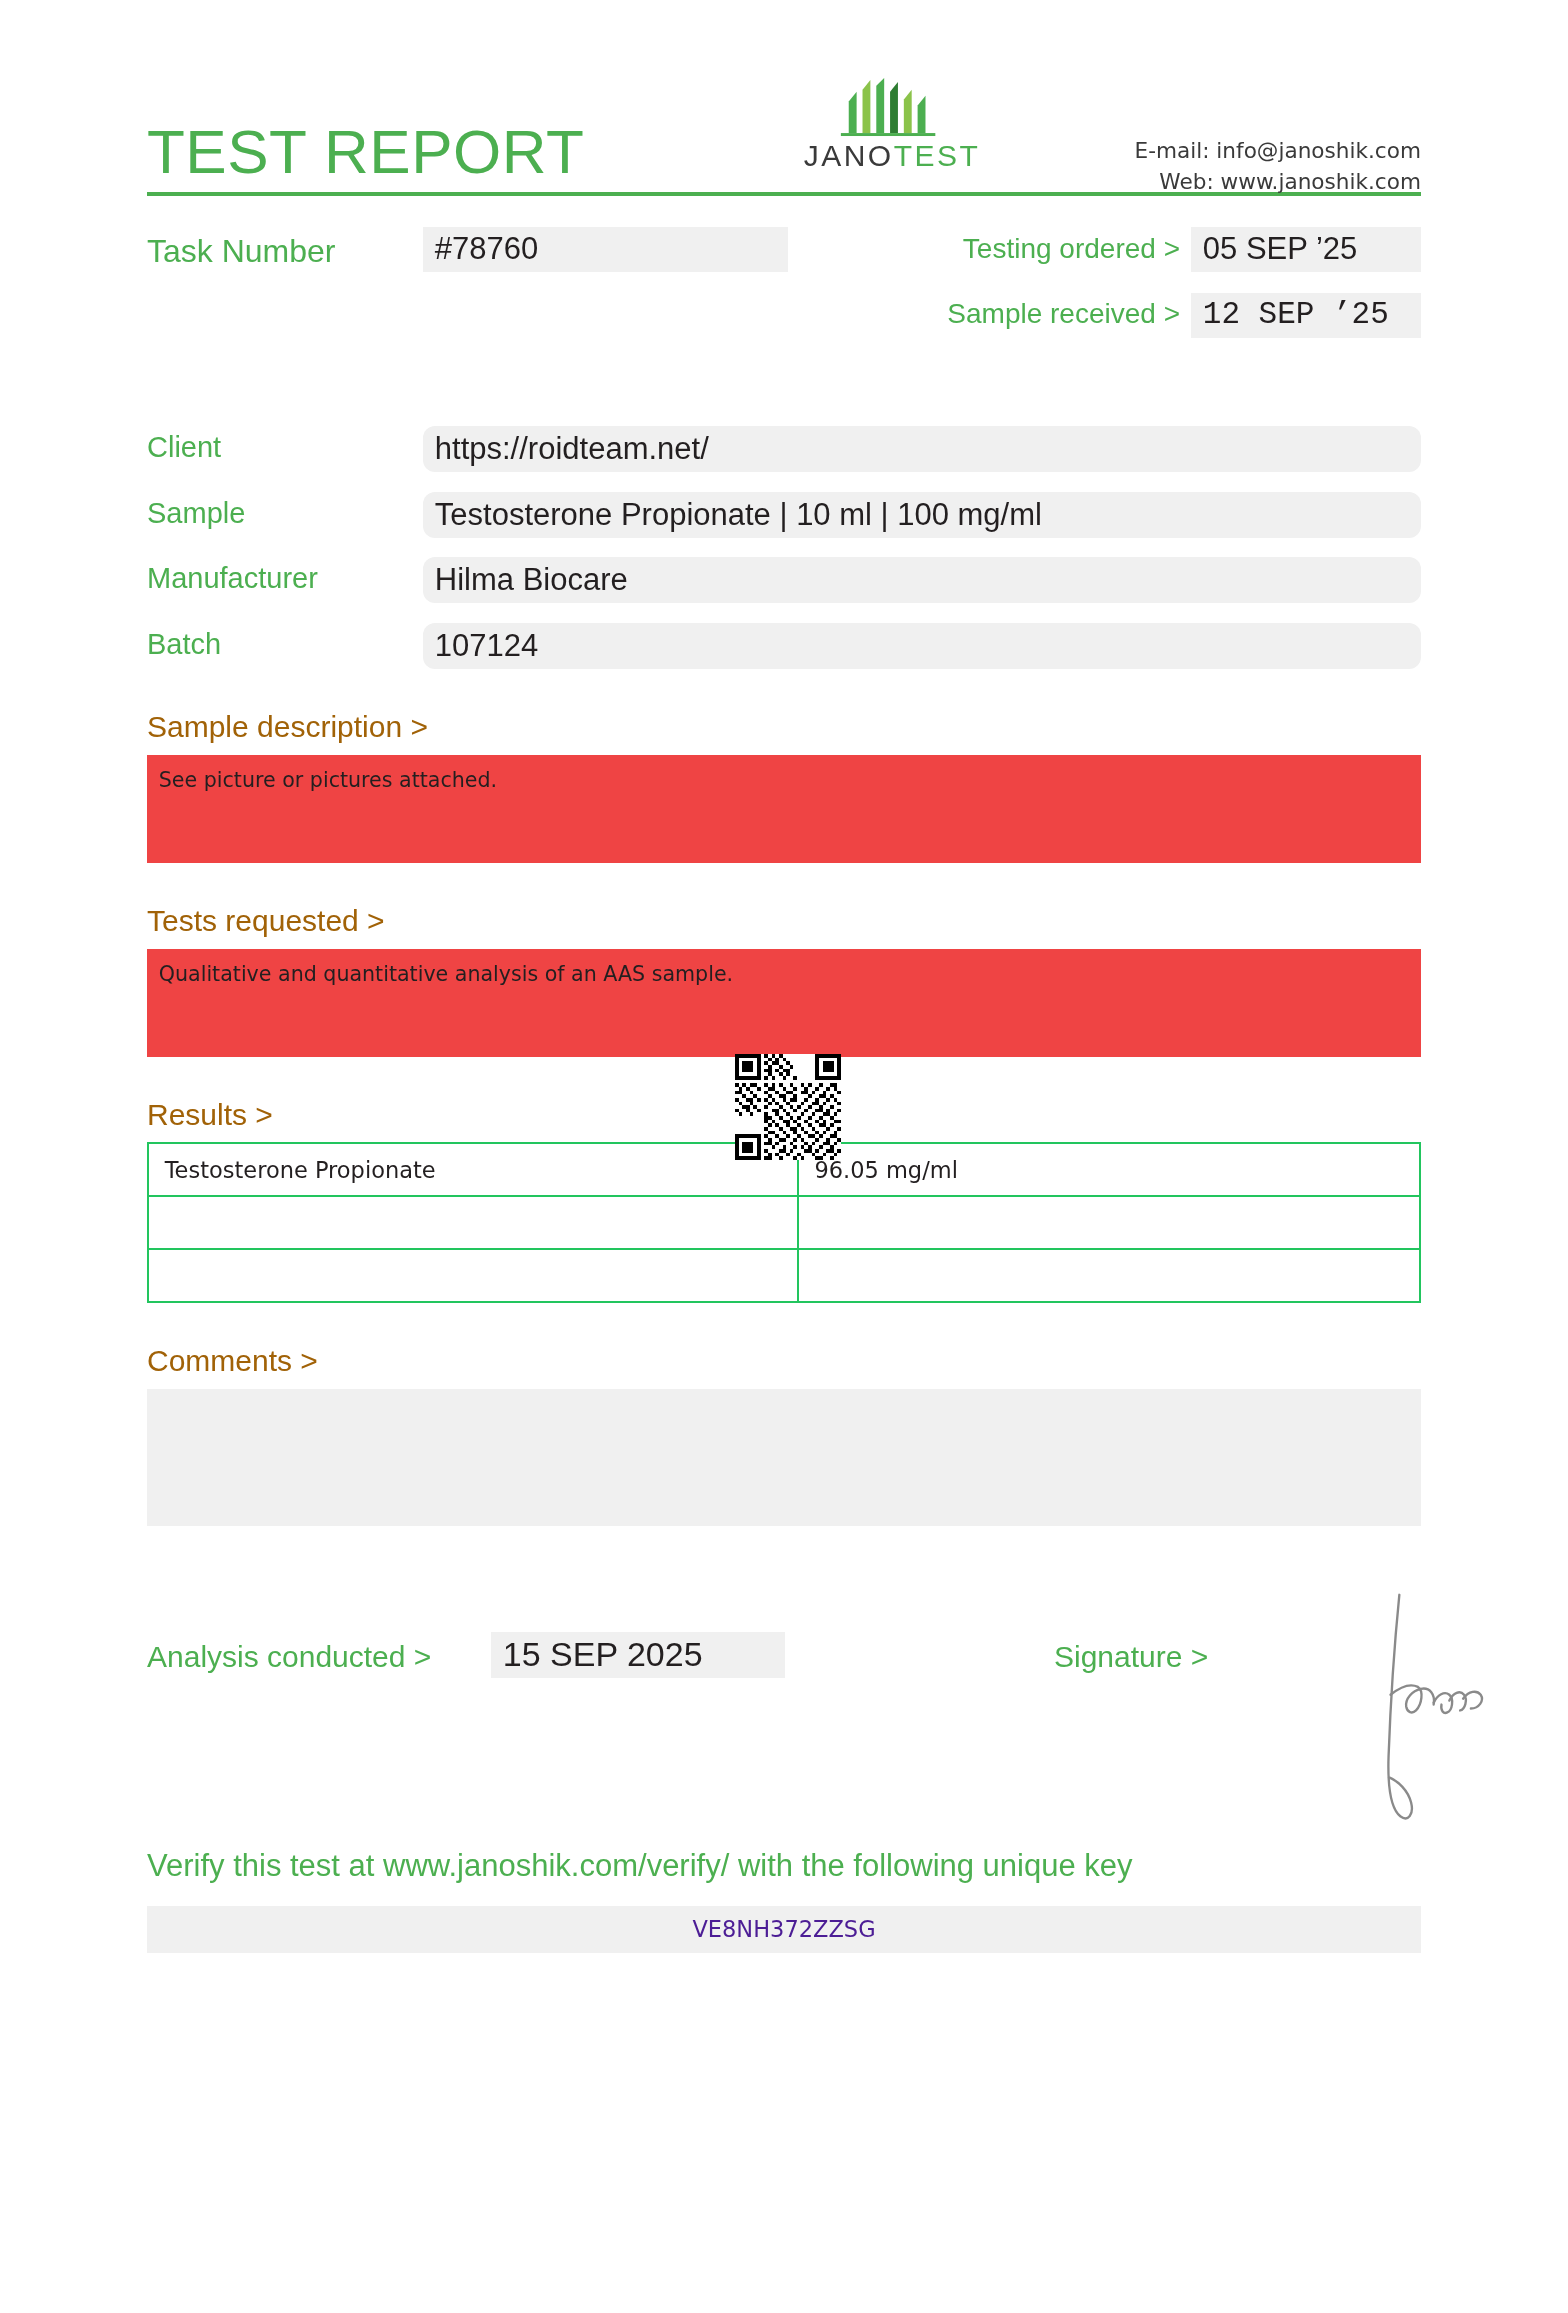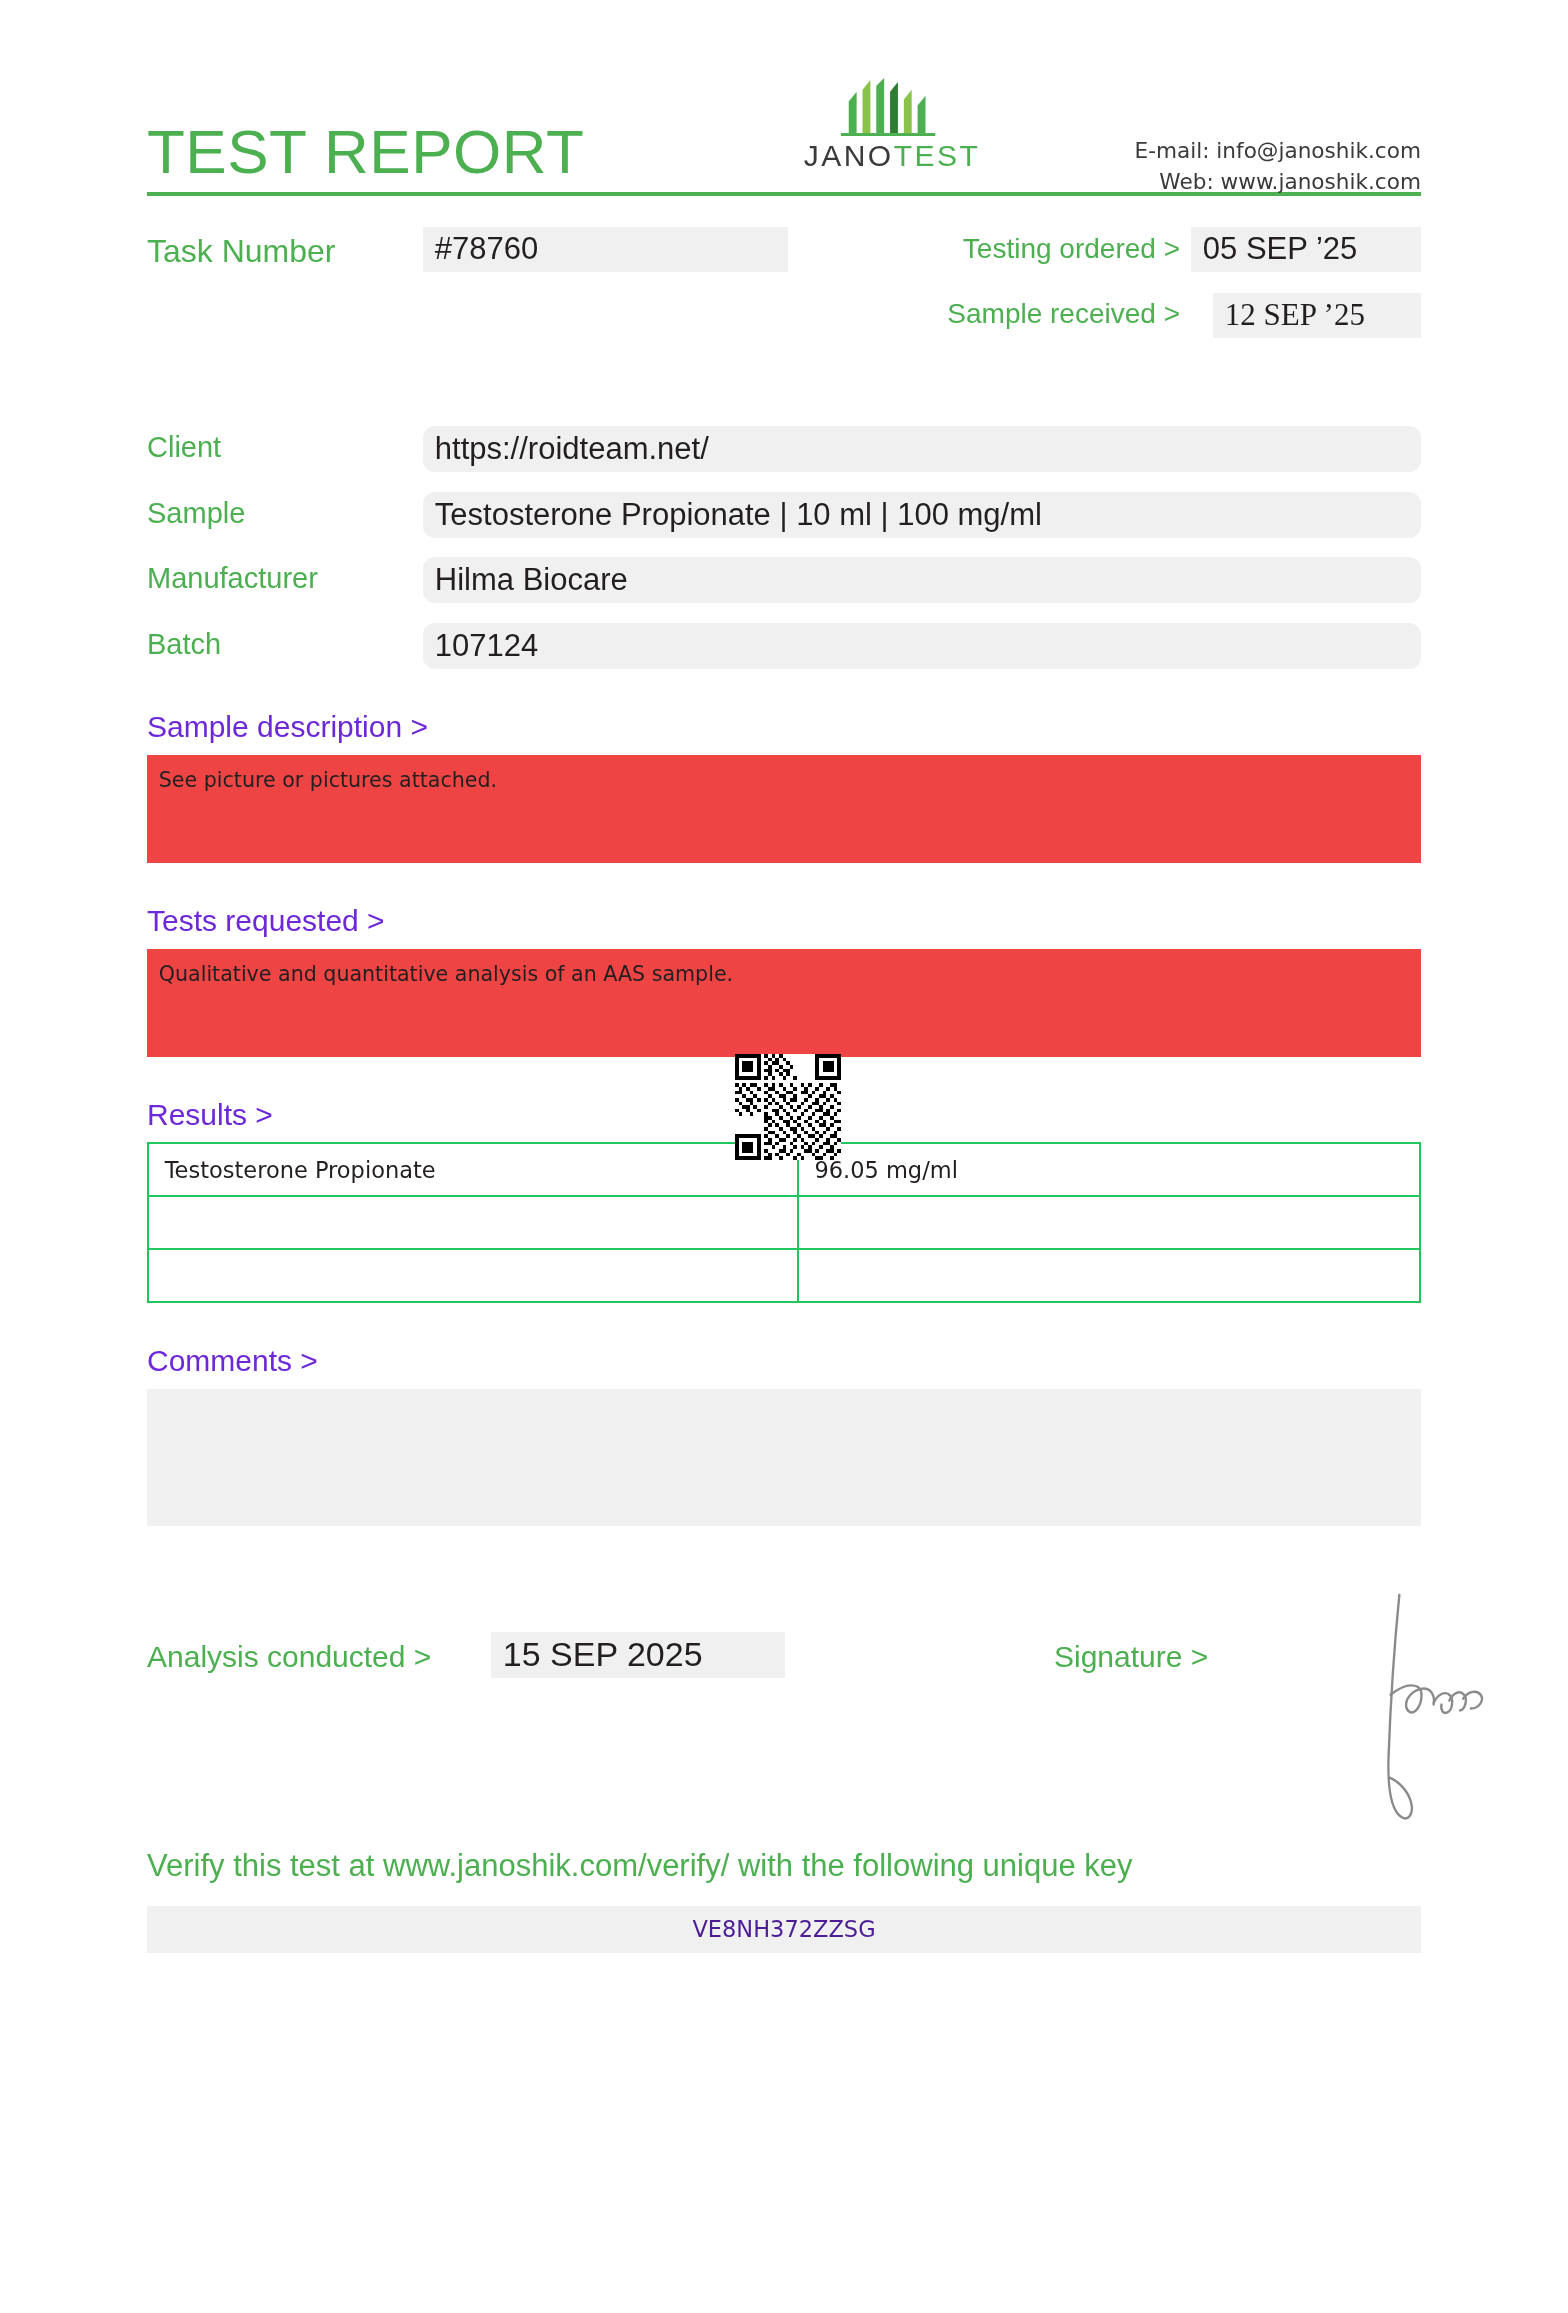--- a/index.html
+++ b/index.html
@@ -132,24 +132,24 @@
     top: 75px;
     font-family: "Liberation Sans", sans-serif;
     font-size: 28px;
     color: #4caf50;
     white-space: nowrap;
   }
   .received-value {
     position: absolute;
     right: 0;
     top: 70px;
-    width: 208px;
+    width: 230px;
     height: 45px;
     background: #f0f0f0;
-    font-family: Liberation Serif, serif;
+    font-family: Liberation Mono, monospace;
     font-size: 31px;
     padding: 3.9px 0 0 11.8px;
     box-sizing: border-box;
   }
 
   
   .info {
     margin-top: 76px;
   }
   .info-row {
@@ -177,21 +177,21 @@
     box-sizing: border-box;
     white-space: nowrap;
     overflow: hidden;
     border-radius: 12px;
   }
 
   
   .section-head {
     font-family: "Liberation Sans", sans-serif;
     font-size: 30px;
-    color: #6d28d9;
+    color: #a16207;
     margin-top: 41px;
     margin-bottom: 10.8px;
   }
   .section-box {
     background: #ef4444;
     height: 108px;
     font-family: "DejaVu Sans", sans-serif;
     font-size: 20.6px;
     color: #231f20;
     padding: 13.7px 0 0 11.8px;

